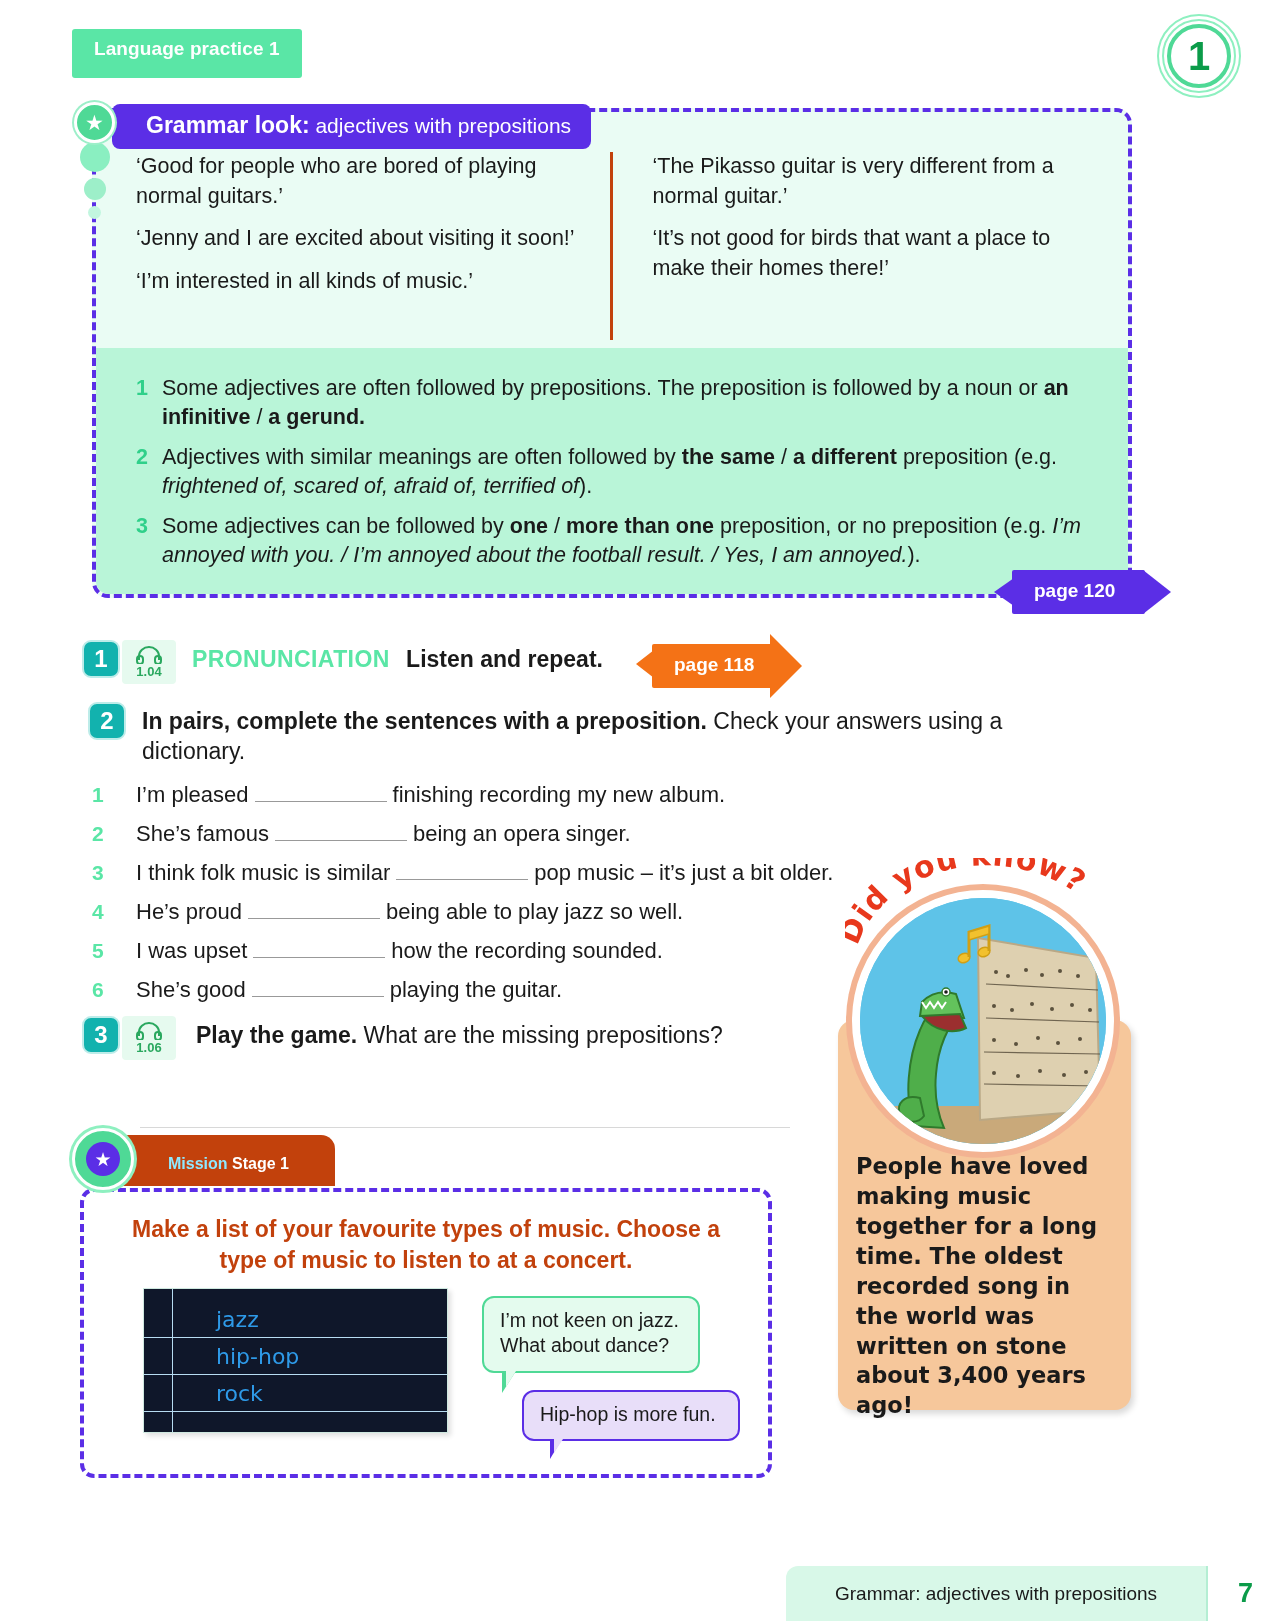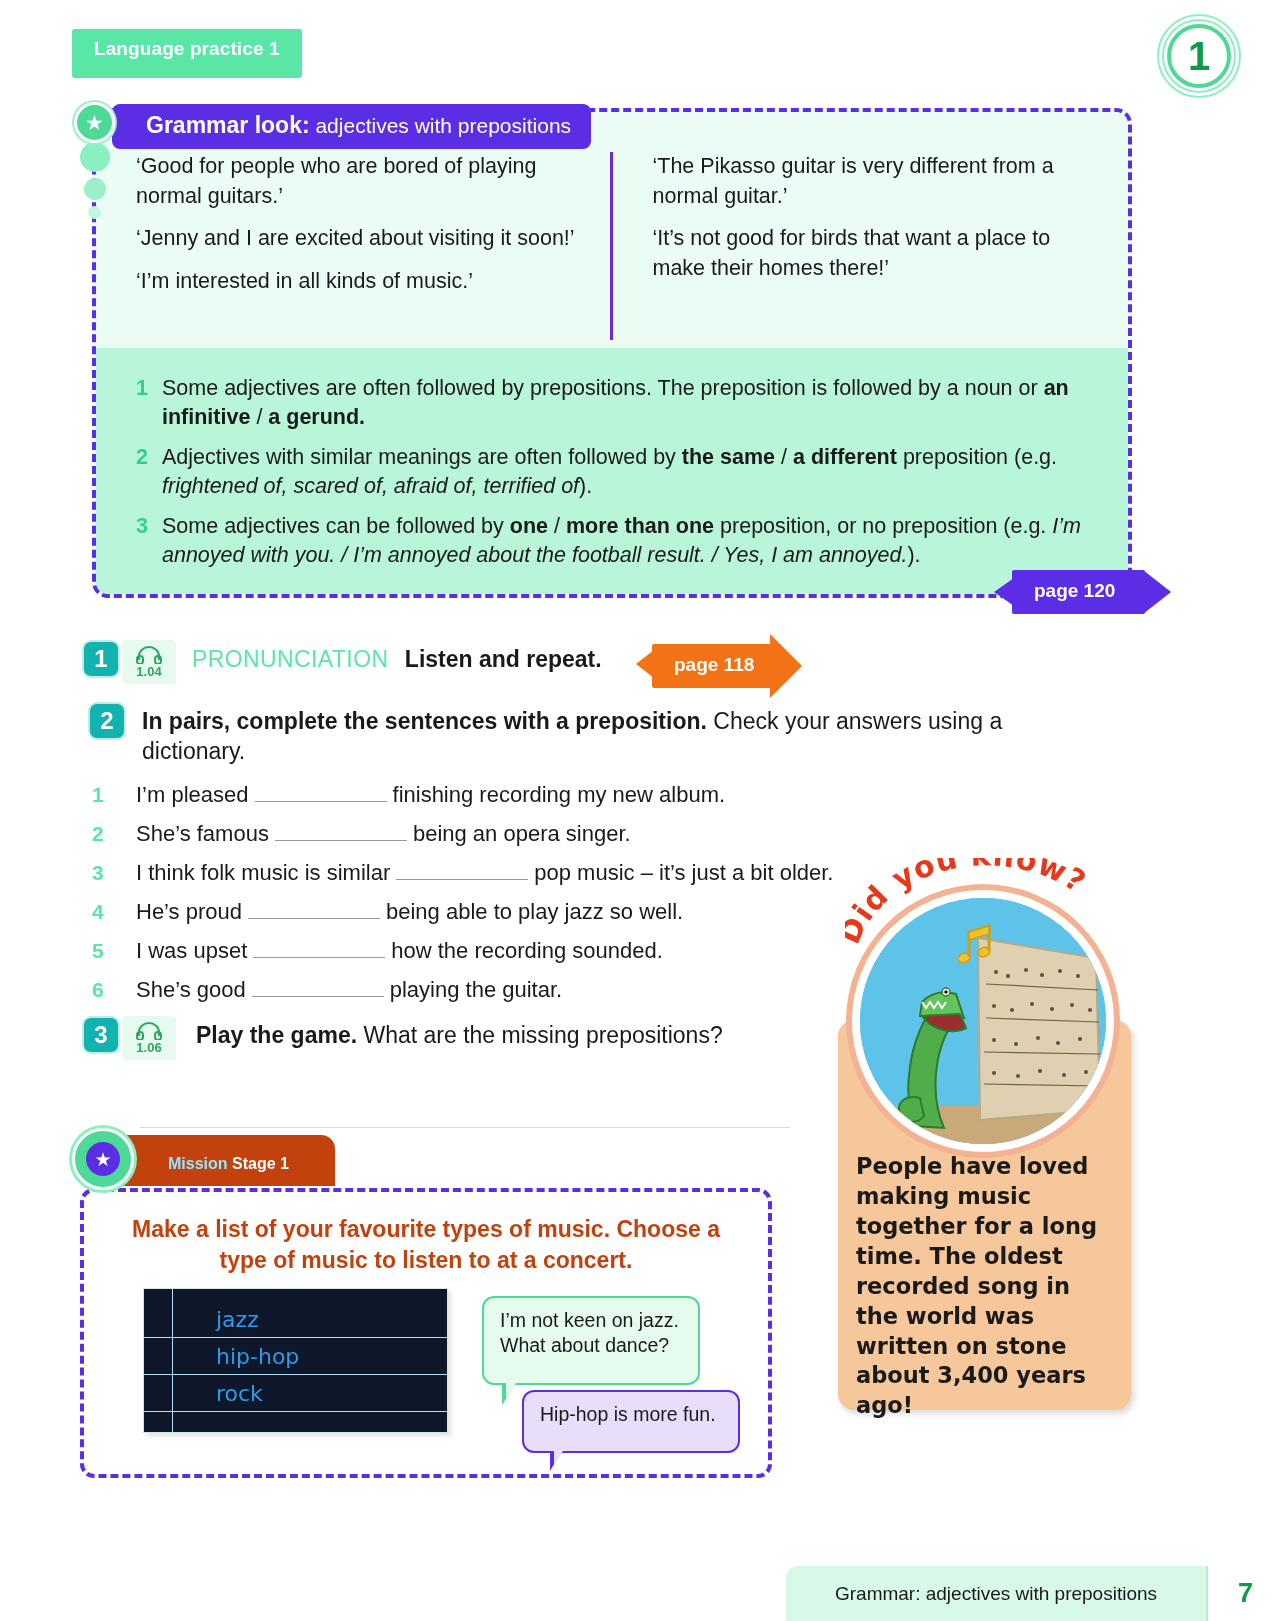--- a/index.html
+++ b/index.html
@@ -50,21 +50,21 @@
     position: absolute; left: 0; right: 0; top: 0; height: 236px;
     background: #eafcf4; border-radius: 13px 13px 0 0;
     display: flex; padding: 40px 24px 8px 40px;
   }
   .gbox-rules {
     position: absolute; left: 0; right: 0; top: 236px; bottom: 0;
     background: #b9f5d8; border-radius: 0 0 13px 13px;
     padding: 26px 26px 10px 40px;
   }
   .qcol { flex: 1 1 0; padding-right: 22px; }
-  .qcol + .qcol { border-left: 3px solid #6d28d9; padding-left: 40px; padding-right: 0; }
+  .qcol + .qcol { border-left: 3px solid #c2410c; padding-left: 40px; padding-right: 0; }
   .qline {
     font-size: 21.5px; color: #1a1a1a; line-height: 1.38;
     margin-bottom: 13px;
   }
   .gtitle {
     position: absolute; left: 112px; top: 104px;
     background: #5b2ee6; color: #fff;
     padding: 8px 20px 10px 34px;
     border-radius: 8px; font-size: 23px;
     white-space: nowrap; z-index: 6;
@@ -119,21 +119,21 @@
   }
   .audio {
     width: 54px; height: 44px; flex:none; margin-left: 2px;
     background: #e6faef; border-radius: 4px;
     display:flex; flex-direction: column; align-items:center; justify-content:center;
     color:#2aa85f;
   }
   .audio svg { display:block; }
   .audio .tn { font-size: 13px; font-weight: bold; color:#2aa85f; line-height:1; margin-top:1px;}
   .ex-text { font-size: 23px; line-height: 1.3; padding-top: 5px; }
-  .label-pron { color: #5ae6a6; font-weight: normal; letter-spacing: .4px; }
+  .label-pron { color: #5ae6a6; font-weight: bold; letter-spacing: .4px; }
   .bold { font-weight: bold; color:#1a1a1a; }
   .normal { font-weight: normal; color:#1a1a1a;}
 
   .ribbon-118 {
     position:absolute; left: 652px; top: 644px;
     background:#f47216; color:#fff; font-weight:bold; font-size:19px;
     padding: 10px 18px 12px 22px; border-radius: 2px; z-index: 4;
   }
   .ribbon-118::after {
     content:""; position:absolute; right:-30px; top:-10px; width:0; height:0;
@@ -192,21 +192,21 @@
     box-shadow: 3px 3px 5px rgba(0,0,0,.12);
   }
   .notepad .vline { position:absolute; left: 28px; top:0; bottom:0; width:1px; background:#b7dcf2; }
   .notepad .hline { position:absolute; left:0; right:0; height:1px; background:#b7dcf2; }
   .notepad .item {
     position:absolute; left: 72px; color:#2e9ae8; font-size: 22px;
     font-family: "DejaVu Sans", sans-serif;
   }
 
   .bubble {
-    position:absolute; border-radius: 12px; padding: 10px 16px 24px 16px;
+    position:absolute; border-radius: 12px; padding: 10px 16px 12px 16px;
     font-size: 19.5px; line-height: 1.3; color:#1a1a1a;
   }
   .bub-green { left: 482px; top: 1296px; width: 218px; background:#e4fbee; border: 2px solid #4fd996; }
   .bub-green::after {
     content:""; position:absolute; left: 18px; bottom:-22px;
     border-left: 14px solid #4fd996; border-bottom: 22px solid transparent;
     border-right: 16px solid transparent;
   }
   .bub-green::before {
     content:""; position:absolute; left: 22px; bottom:-16px; z-index:2;

